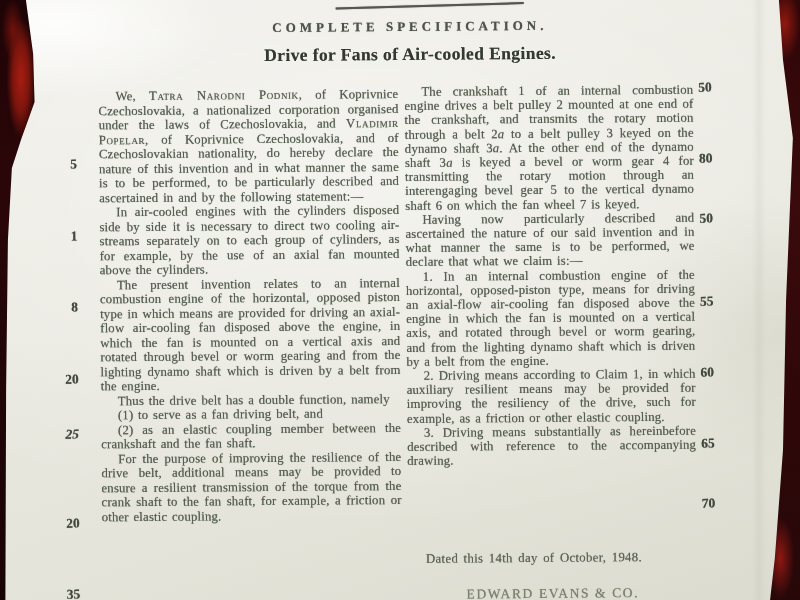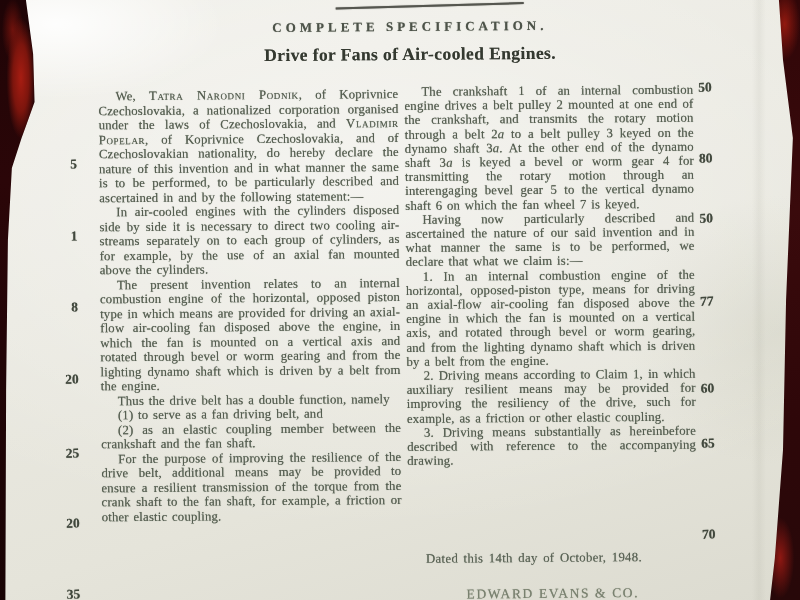--- a/index.html
+++ b/index.html
@@ -100,21 +100,21 @@
     <div class="scan">
       <div class="rule"></div>
       <div class="spec-header">COMPLETE  SPECIFICATION.</div>
       <div class="title">Drive for Fans of Air-cooled Engines.</div>
 
       <div class="gutter gutter-left">
           <span class="lineno" style="top: 67px;">5</span>
           <span class="lineno" style="top: 138.7px;">1</span>
           <span class="lineno" style="top: 210.4px;">8</span>
           <span class="lineno" style="top: 282.1px;">20</span>
-          <span class="lineno" style="top: 356px;">25</span>
+          <span class="lineno" style="top: 337px; font-style: italic;">25</span>
           <span class="lineno" style="top: 425.5px;">20</span>
           <span class="lineno" style="top: 497.2px;">35</span>
         </div>
 
       <div class="col col-left">
           <p class="para"><span>We, </span><span class="sc">Tatra Narodni Podnik</span><span>, of Koprivnice Czechoslovakia, a nationalized corporation organised under the laws of Czechoslovakia, and </span><span class="sc">Vladimir Popelar</span><span>, of Koprivnice Czechoslovakia, and of Czechoslovakian nationality, do hereby declare the nature of this invention and in what manner the same is to be performed, to be particularly described and ascertained in and by the following statement:—</span></p>
           <p class="para"><span>In air-cooled engines with the cylinders disposed side by side it is necessary to direct two cooling air-streams separately on to each group of cylinders, as for example, by the use of an axial fan mounted above the cylinders.</span></p>
           <p class="para"><span>The present invention relates to an internal combustion engine of the horizontal, opposed piston type in which means are provided for driving an axial-flow air-cooling fan disposed above the engine, in which the fan is mounted on a vertical axis and rotated through bevel or worm gearing and from the lighting dynamo shaft which is driven by a belt from the engine.</span></p>
           <p class="para"><span>Thus the drive belt has a double function, namely</span></p>
           <p class="para"><span>(1)  to serve as a fan driving belt, and</span></p>
@@ -127,24 +127,24 @@
           <p class="para"><span>Having now particularly described and ascertained the nature of our said invention and in what manner the same is to be performed, we declare that what we claim is:—</span></p>
           <p class="para"><span>1.  In an internal combustion engine of the horizontal, opposed-piston type, means for driving an axial-flow air-cooling fan disposed above the engine in which the fan is mounted on a vertical axis, and rotated through bevel or worm gearing, and from the lighting dynamo shaft which is driven by a belt from the engine.</span></p>
           <p class="para"><span>2.  Driving means according to Claim 1, in which auxiliary resilient means may be provided for improving the resiliency of the drive, such for example, as a friction or other elastic coupling.</span></p>
           <p class="para"><span>3.  Driving means substantially as hereinbefore described with reference to the accompanying drawing.</span></p>
         </div>
 
       <div class="gutter gutter-right">
           <span class="lineno" style="top: -3px;">50</span>
           <span class="lineno" style="top: 68.2px;">80</span>
           <span class="lineno" style="top: 128px;">50</span>
-          <span class="lineno" style="top: 210.6px;">77</span>
-          <span class="lineno" style="top: 281.8px; margin-top: 16px;">60</span>
+          <span class="lineno" style="top: 210.6px;">55</span>
+          <span class="lineno" style="top: 281.8px;">60</span>
           <span class="lineno" style="top: 353px;">65</span>
-          <span class="lineno" style="top: 444px;">70</span>
+          <span class="lineno" style="top: 413px;">70</span>
         </div>
 
       <div class="dated">Dated this 14th day of October, 1948.</div>
       <div class="sig">EDWARD EVANS &amp; CO.</div>
     </div>
   </div>
   <div class="edge edge-left"></div>
   <div class="edge edge-right"></div>
 </div>
 

